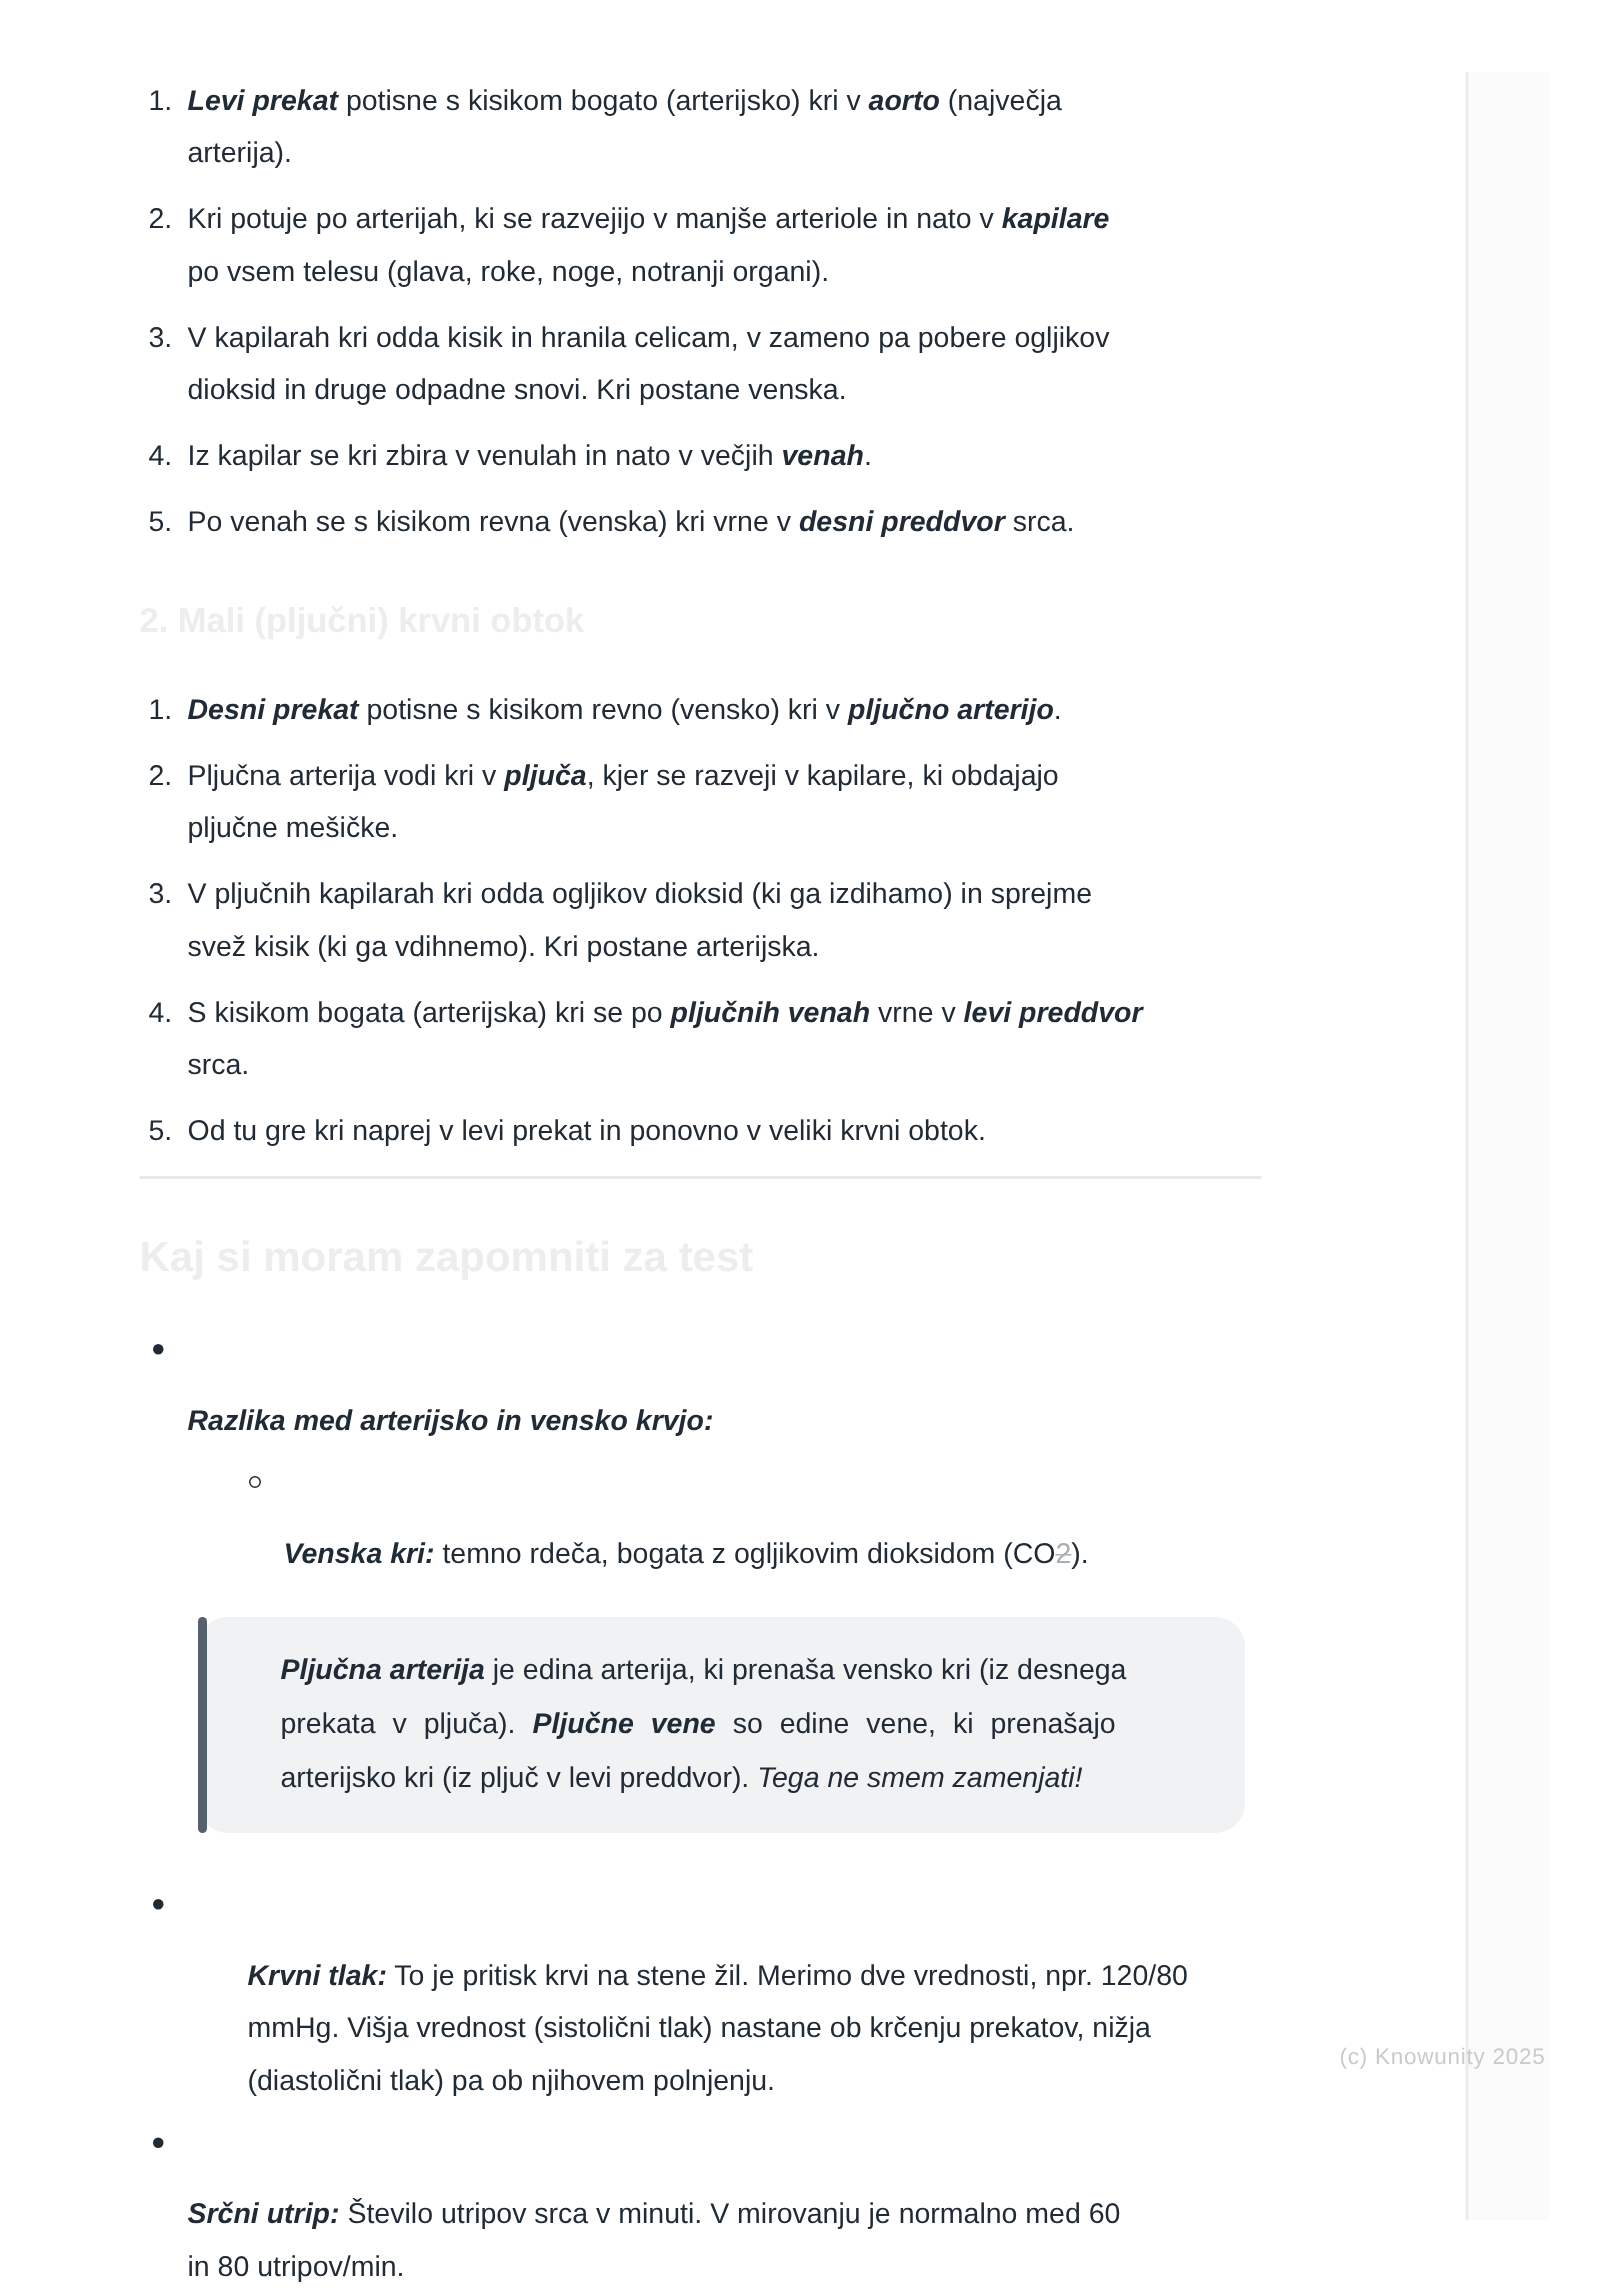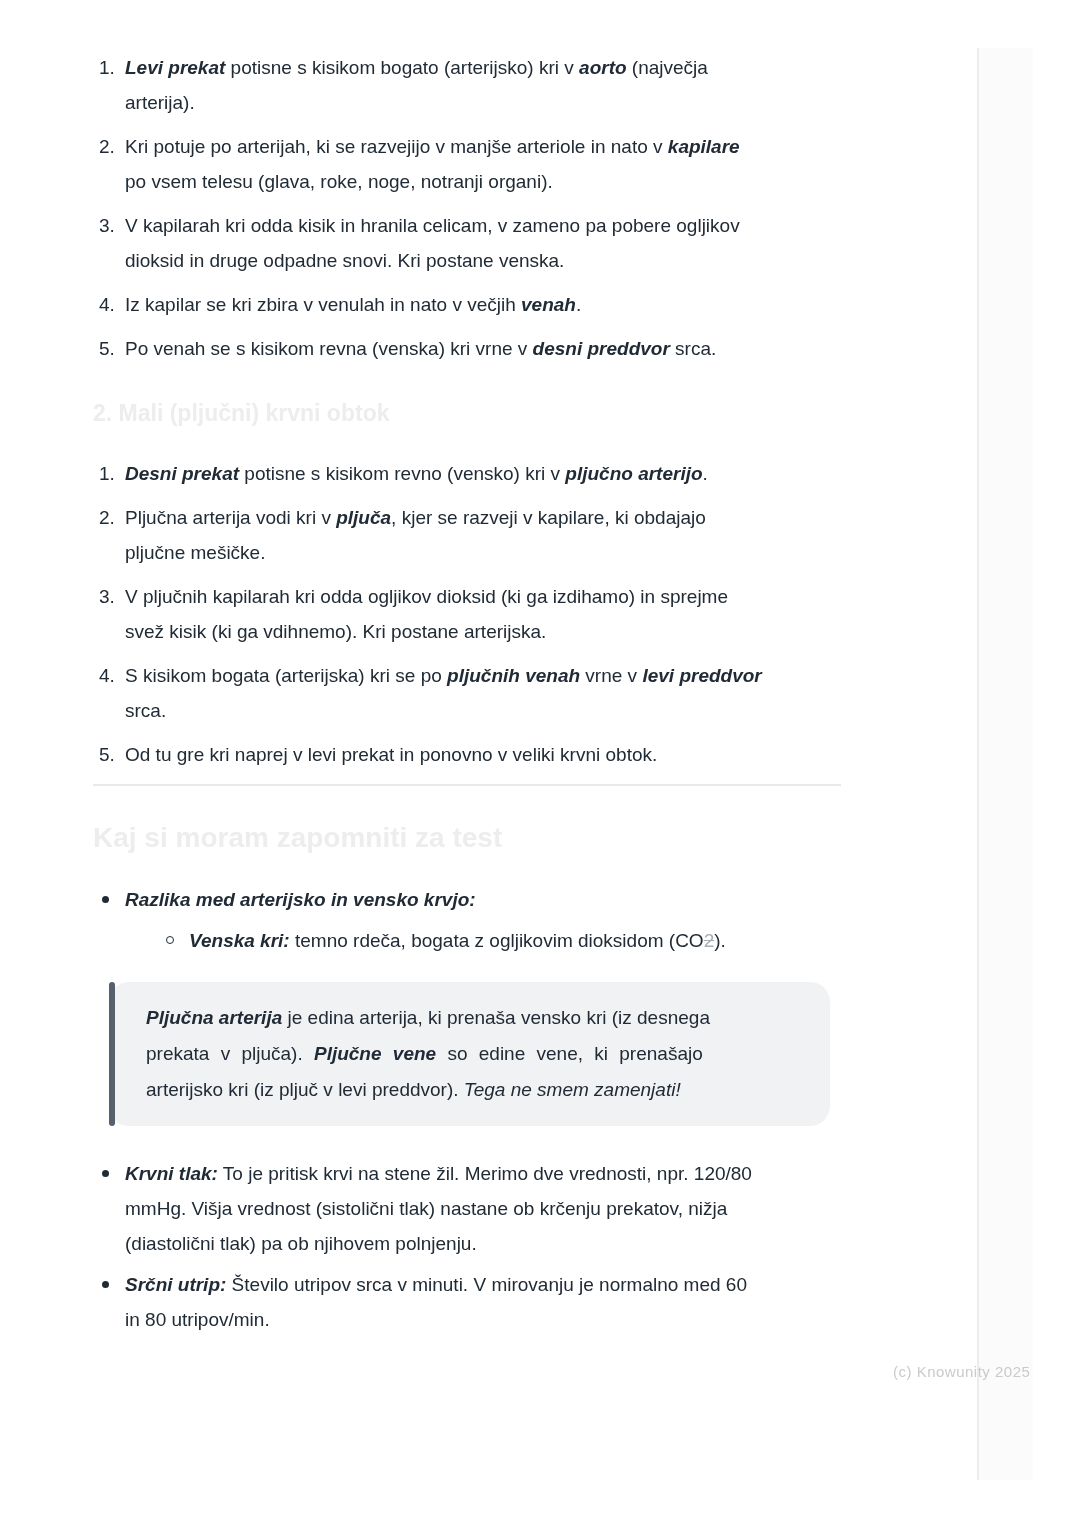--- a/index.html
+++ b/index.html
@@ -59,39 +59,39 @@
   .marker{flex:0 0 32px;position:relative;}
   .marker.dot::before{
     content:"";position:absolute;left:9px;top:14px;
     width:7px;height:7px;border-radius:50%;background:var(--text);
   }
   .marker.circle::before{
     content:"";position:absolute;left:9px;top:13px;
     width:6px;height:6px;border-radius:50%;
     border:1.8px solid var(--text);background:transparent;
   }
-  .btxt{flex:1 1 auto;}
+  .btxt{flex:1 1 auto;margin-top:48px;}
   ul.subbullets{list-style:none;margin:6px 0 12px 32px;}
   ul.subbullets > li{display:flex;margin-bottom:8px;}
 
   .quote{
     position:relative;
-    margin:12px 23px 30px 16px;
+    margin:12px 23px 30px 39px;
     background:var(--quote-bg);
     border-radius:20px;
-    padding:18px 28px 18px 37px;
+    padding:18px 28px 18px 55px;
     line-height:36px;
     text-align:justify;
   }
   .quote::before{
     content:"";position:absolute;left:0;top:0;bottom:0;width:6px;
     border-radius:6px;background:var(--quote-bar);
   }
 
-  .li-gap{margin-bottom:6px;}
+  .li-gap{margin-bottom:6px;gap:40px;}
 
   .scroll-band{
     position:absolute;left:979px;top:48px;width:54px;height:1432px;
     background:#fbfbfc;
   }
   .scroll-track{
     position:absolute;left:977px;top:48px;width:2px;height:1432px;
     background:#ececee;
   }
   .watermark{

